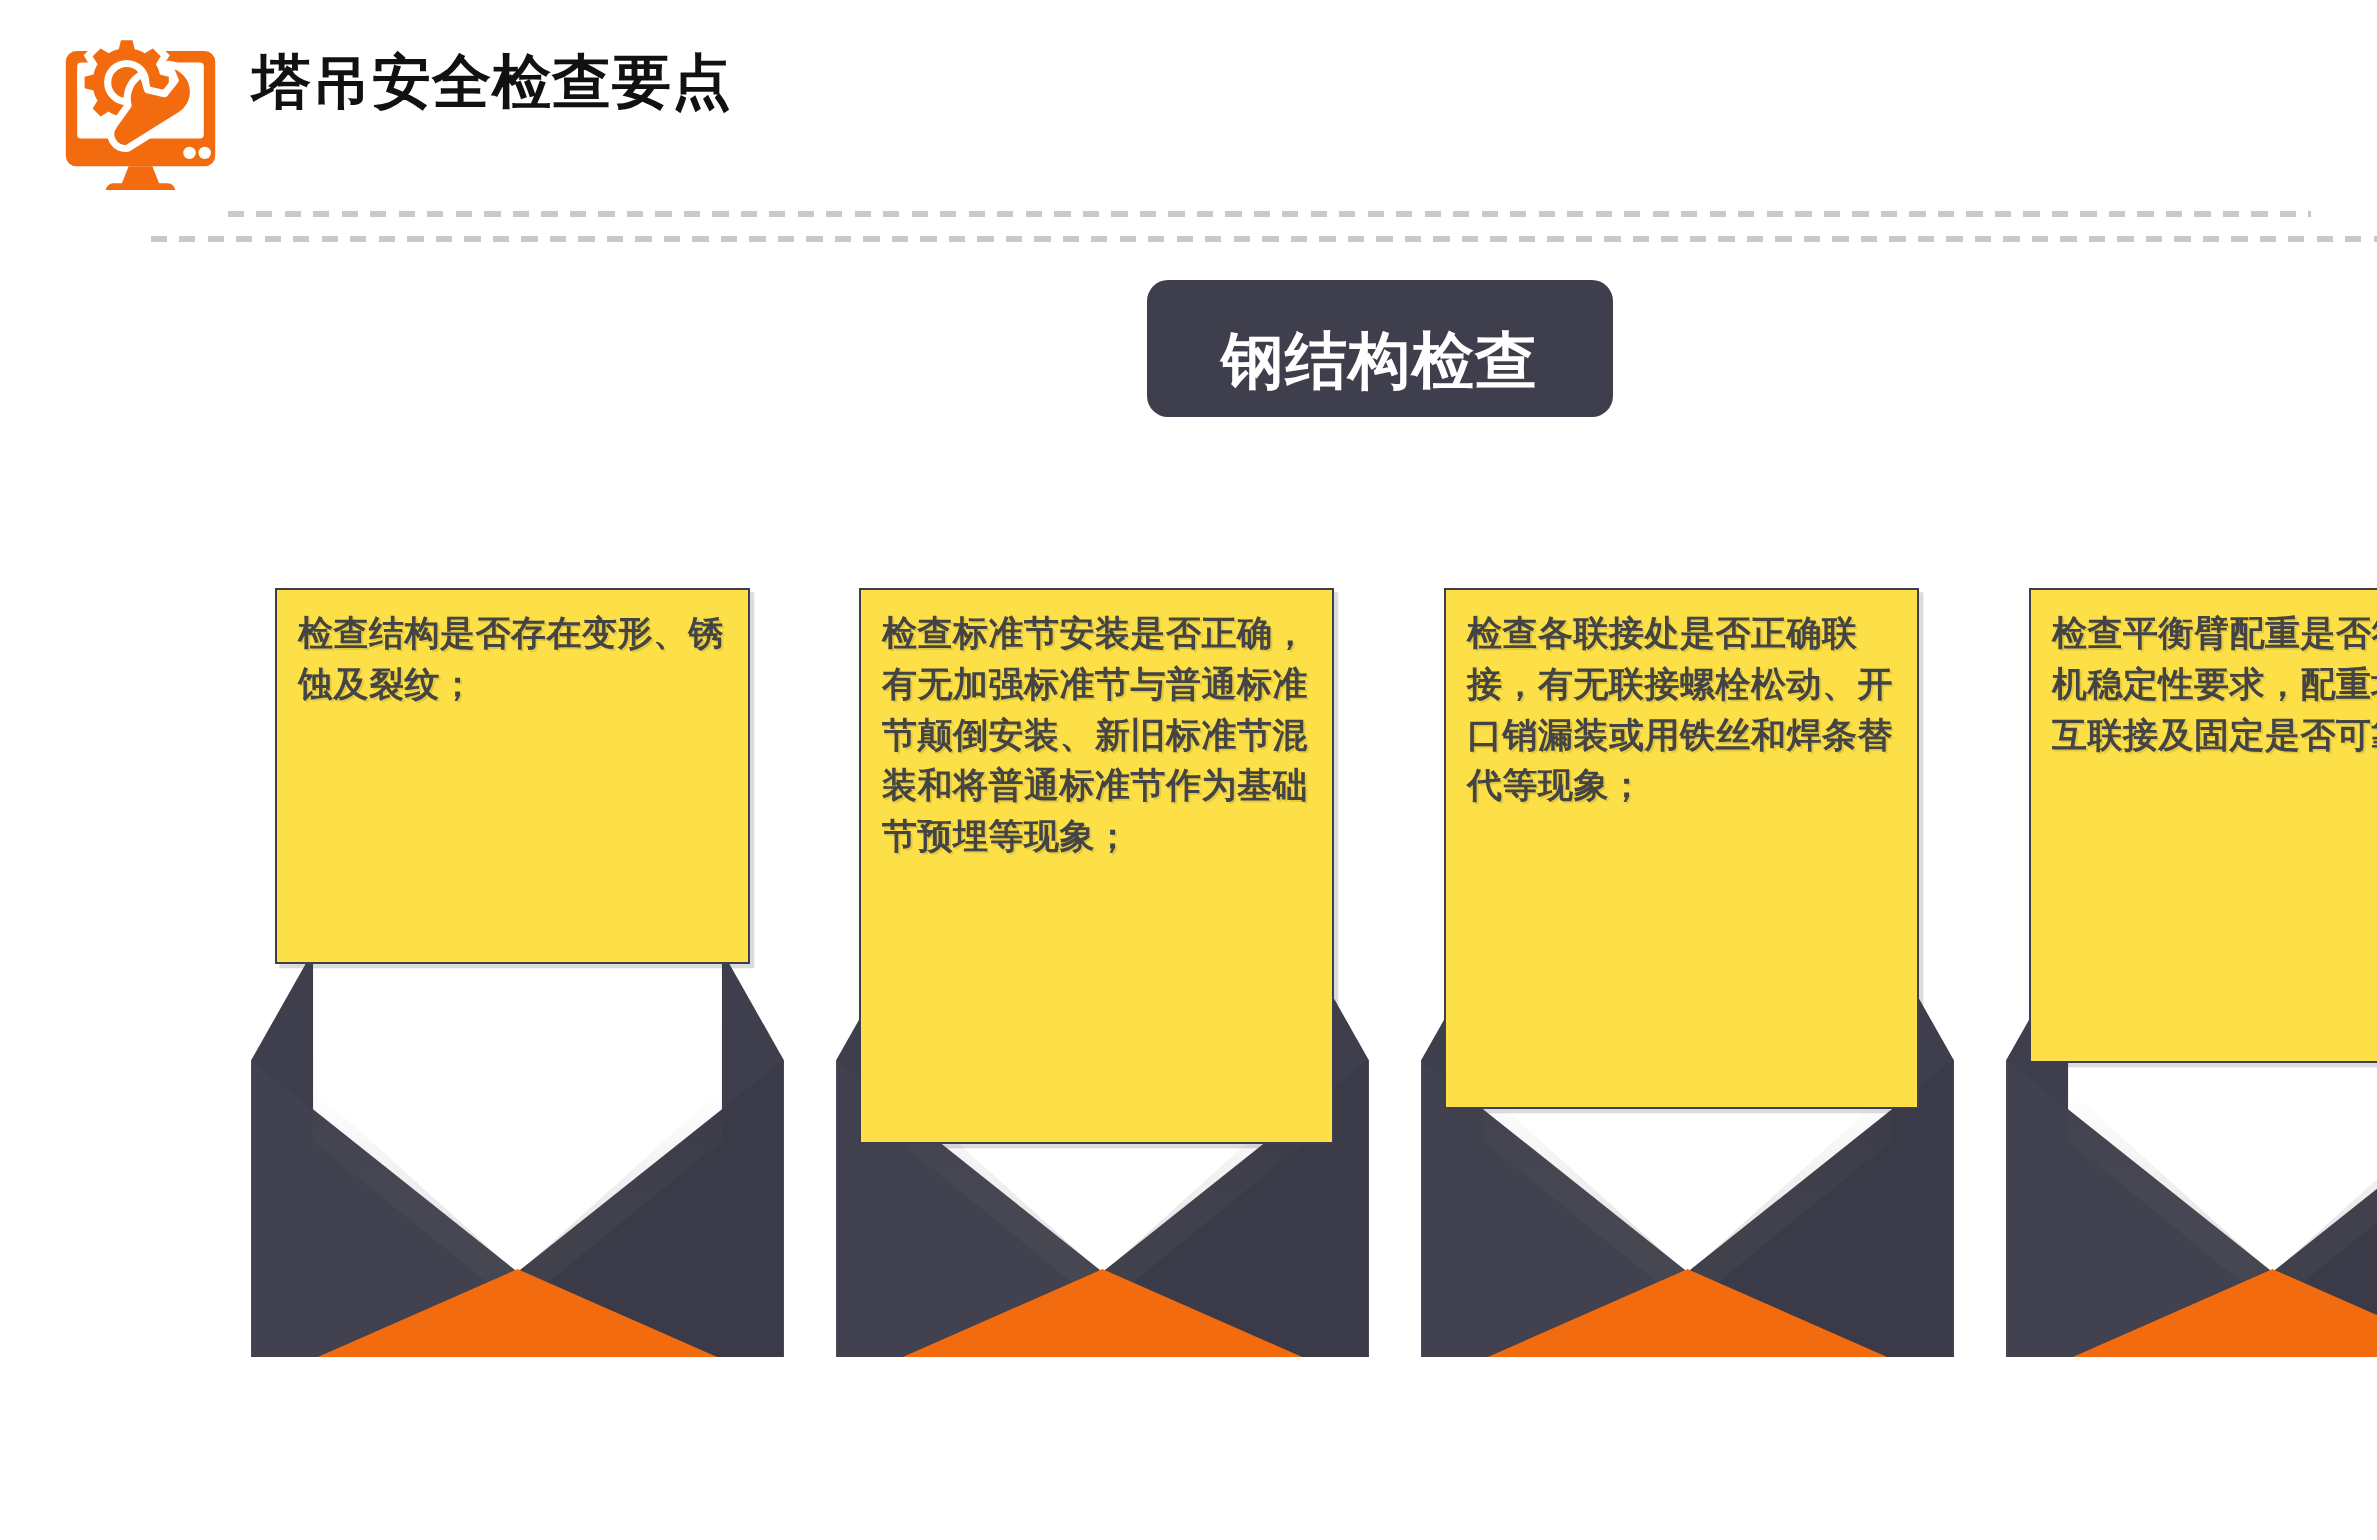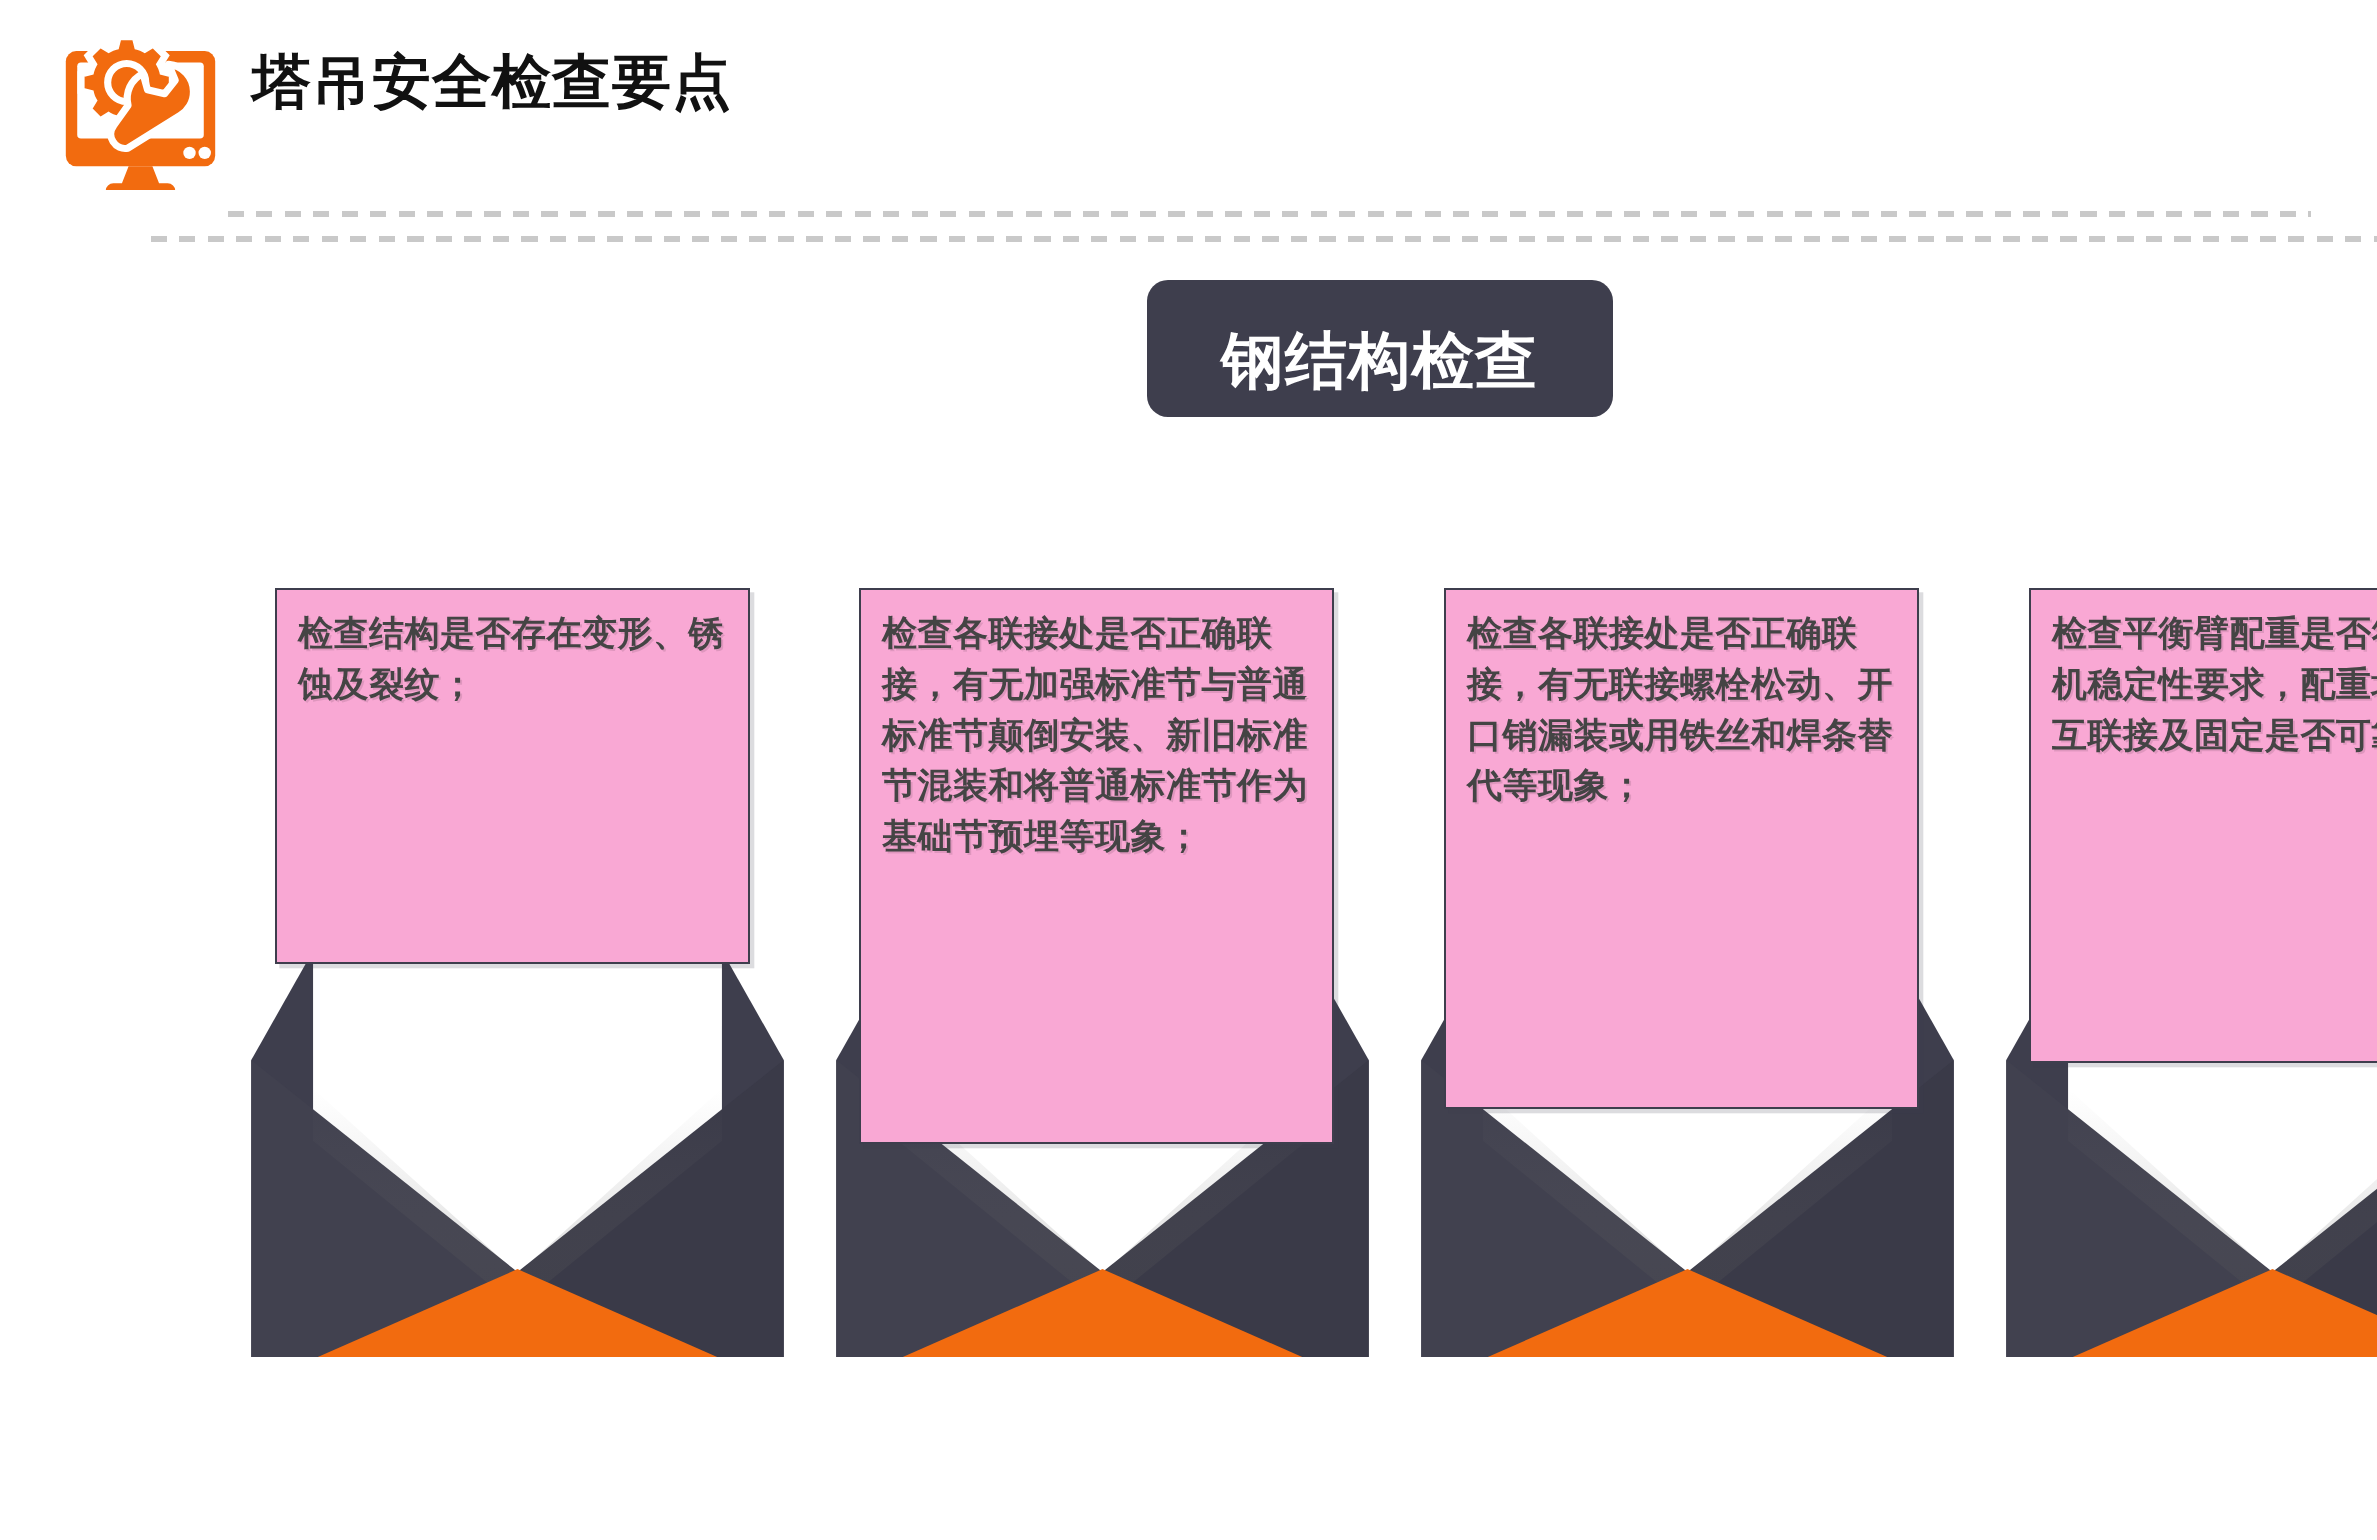--- a/index.html
+++ b/index.html
@@ -40,21 +40,21 @@
 
   .card-unit { position:absolute; top:0; width:585px; height:1541px; }
   .unit-0 { left:223px; }
   .unit-1 { left:808px; }
   .unit-2 { left:1393px; }
   .unit-3 { left:1978px; }
 
   
   .note {
     position:absolute; top:588px; width:475px;
-    background:#f9a8d4;
+    background:#fde047;
     border:2.4px solid #3e3e4d;
     padding:18px 19px 19px 21px;
     z-index:4;
     box-shadow:4.3px 4.3px 0 rgba(62,62,77,0.18);
   }
   .note-0 { left:52px; height:376px; }
   .note-1 { left:51px; height:556px; }
   .note-2 { left:51px; height:521px; }
   .note-3 { left:51px; height:475px; }
 
@@ -167,21 +167,21 @@
           <polygon points="1150,240 1020,10 1020,865 1150,865" fill="#3e3e4d"></polygon>
           <polygon points="30,240 620,710 620,865 30,865" fill="#41414f"></polygon>
           <polygon points="1150,240 560,710 560,865 1150,865" fill="#3a3a48"></polygon>
           <polygon points="160,300 590,690 1020,300 1020,410 590,760 160,410" fill="url(#fadeB)" opacity="0.55"></polygon>
           <polygon points="590,680 1010,865 170,865" fill="#f26b0f"></polygon>
         </svg>
       </div>
       <div class="env-letter">B</div>
 
       <div class="note note-1">
-        <div class="note-text">检查各联接处是否正确联接，有无加强标准节与普通标准节颠倒安装、新旧标准节混装和将普通标准节作为基础节预埋等现象；</div>
+        <div class="note-text">检查标准节安装是否正确，有无加强标准节与普通标准节颠倒安装、新旧标准节混装和将普通标准节作为基础节预埋等现象；</div>
       </div>
     </div>
 
     <div class="card-unit unit-2">
       <div class="env">
         <svg viewBox="0 0 1180 865" preserveAspectRatio="none">
           <defs>
             <linearGradient id="fadeC" x1="0" y1="0" x2="0" y2="1">
               <stop offset="0%" stop-color="#888" stop-opacity="0.0"></stop>
               <stop offset="100%" stop-color="#555" stop-opacity="0.45"></stop>

